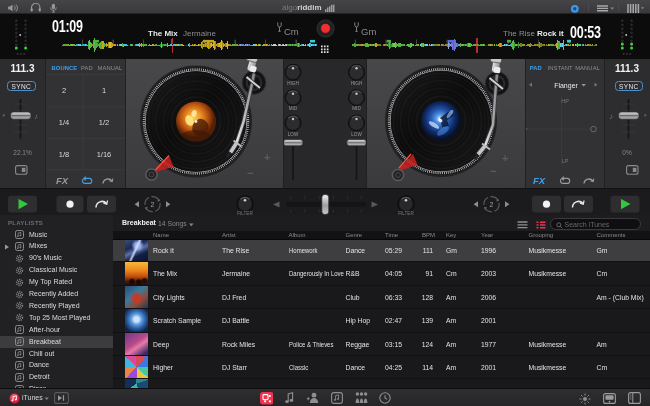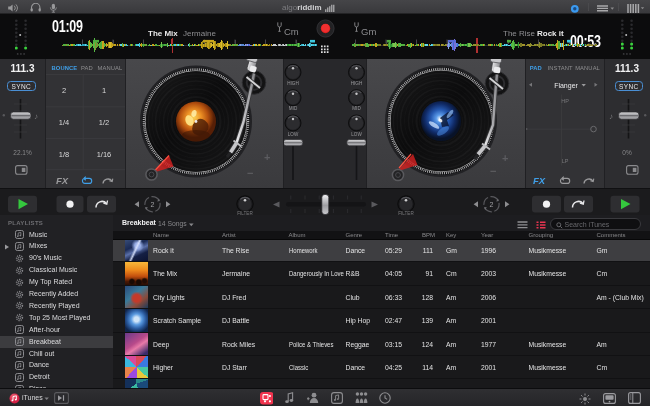--- a/index.html
+++ b/index.html
@@ -125,21 +125,21 @@
         <rect x="5.0" y="35" width="1.8" height="1.8" rx="0.9" fill="#3a3a3d"></rect>
         <rect x="8.2" y="35" width="1.8" height="1.8" rx="0.9" fill="#3a3a3d"></rect>
       </svg>
 <div class="abs" style="left:52px;top:3.5px"><span class="timebig">01:09</span></div>
 <div class="abs" style="left:148px;top:7.5px"><span class="ttl">The Mix</span></div>
 <div class="abs" style="left:183px;top:7.5px"><span class="art">Jermaine</span></div>
 <div class="abs" style="left:284px;top:6.5px"><span class="keytxt">Cm</span></div>
 <div class="abs" style="left:361px;top:6.5px"><span class="keytxt">Gm</span></div>
 <div class="abs" style="left:503px;top:7.5px"><span class="art">The Rise</span></div>
 <div class="abs" style="left:537px;top:7.5px"><span class="ttl">Rock it</span></div>
-<div class="abs" style="left:570px;top:19px"><span class="timebig">00:53</span></div>
+<div class="abs" style="left:570px;top:10px"><span class="timebig">00:53</span></div>
 <svg class="abs" style="left:276px;top:8px" width="7" height="10" viewBox="0 0 7 10">
  <path d="M1.8 0.4v2.9a1.7 1.7 0 0 0 3.4 0V0.4M3.5 5v4.3M2.3 9.3h2.4" stroke="#8c8c8f" stroke-width="0.9" fill="none"></path>
 </svg>
 <svg class="abs" style="left:353px;top:8px" width="7" height="10" viewBox="0 0 7 10">
  <path d="M1.8 0.4v2.9a1.7 1.7 0 0 0 3.4 0V0.4M3.5 5v4.3M2.3 9.3h2.4" stroke="#8c8c8f" stroke-width="0.9" fill="none"></path>
 </svg>
 <svg class="abs" style="left:316px;top:5px" width="20" height="20" viewBox="0 0 20 20">
  <circle cx="9.5" cy="9.5" r="8.6" fill="#222224" stroke="#39393c" stroke-width="0.8"></circle>
  <circle cx="9.5" cy="9.5" r="4.7" fill="#e02222"></circle>
  <circle cx="9.5" cy="8.9" r="4" fill="#f03030"></circle>

